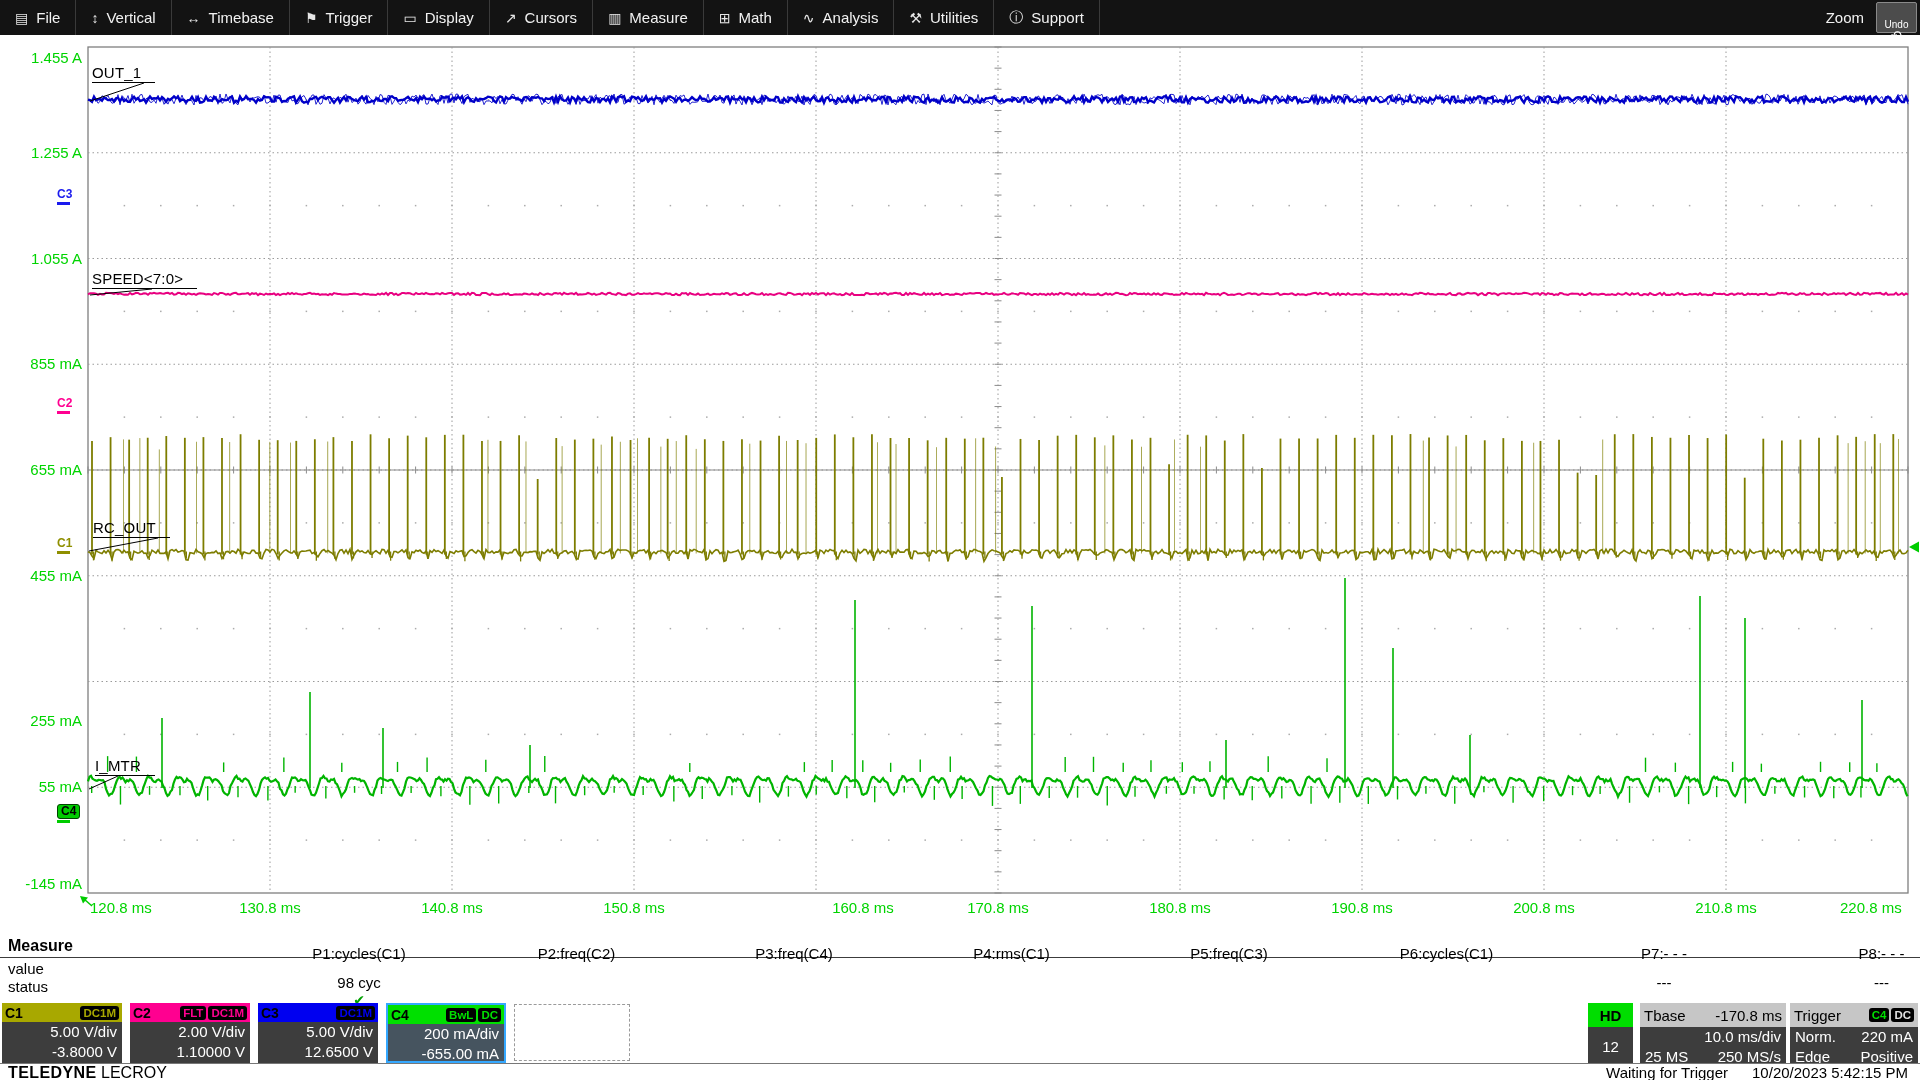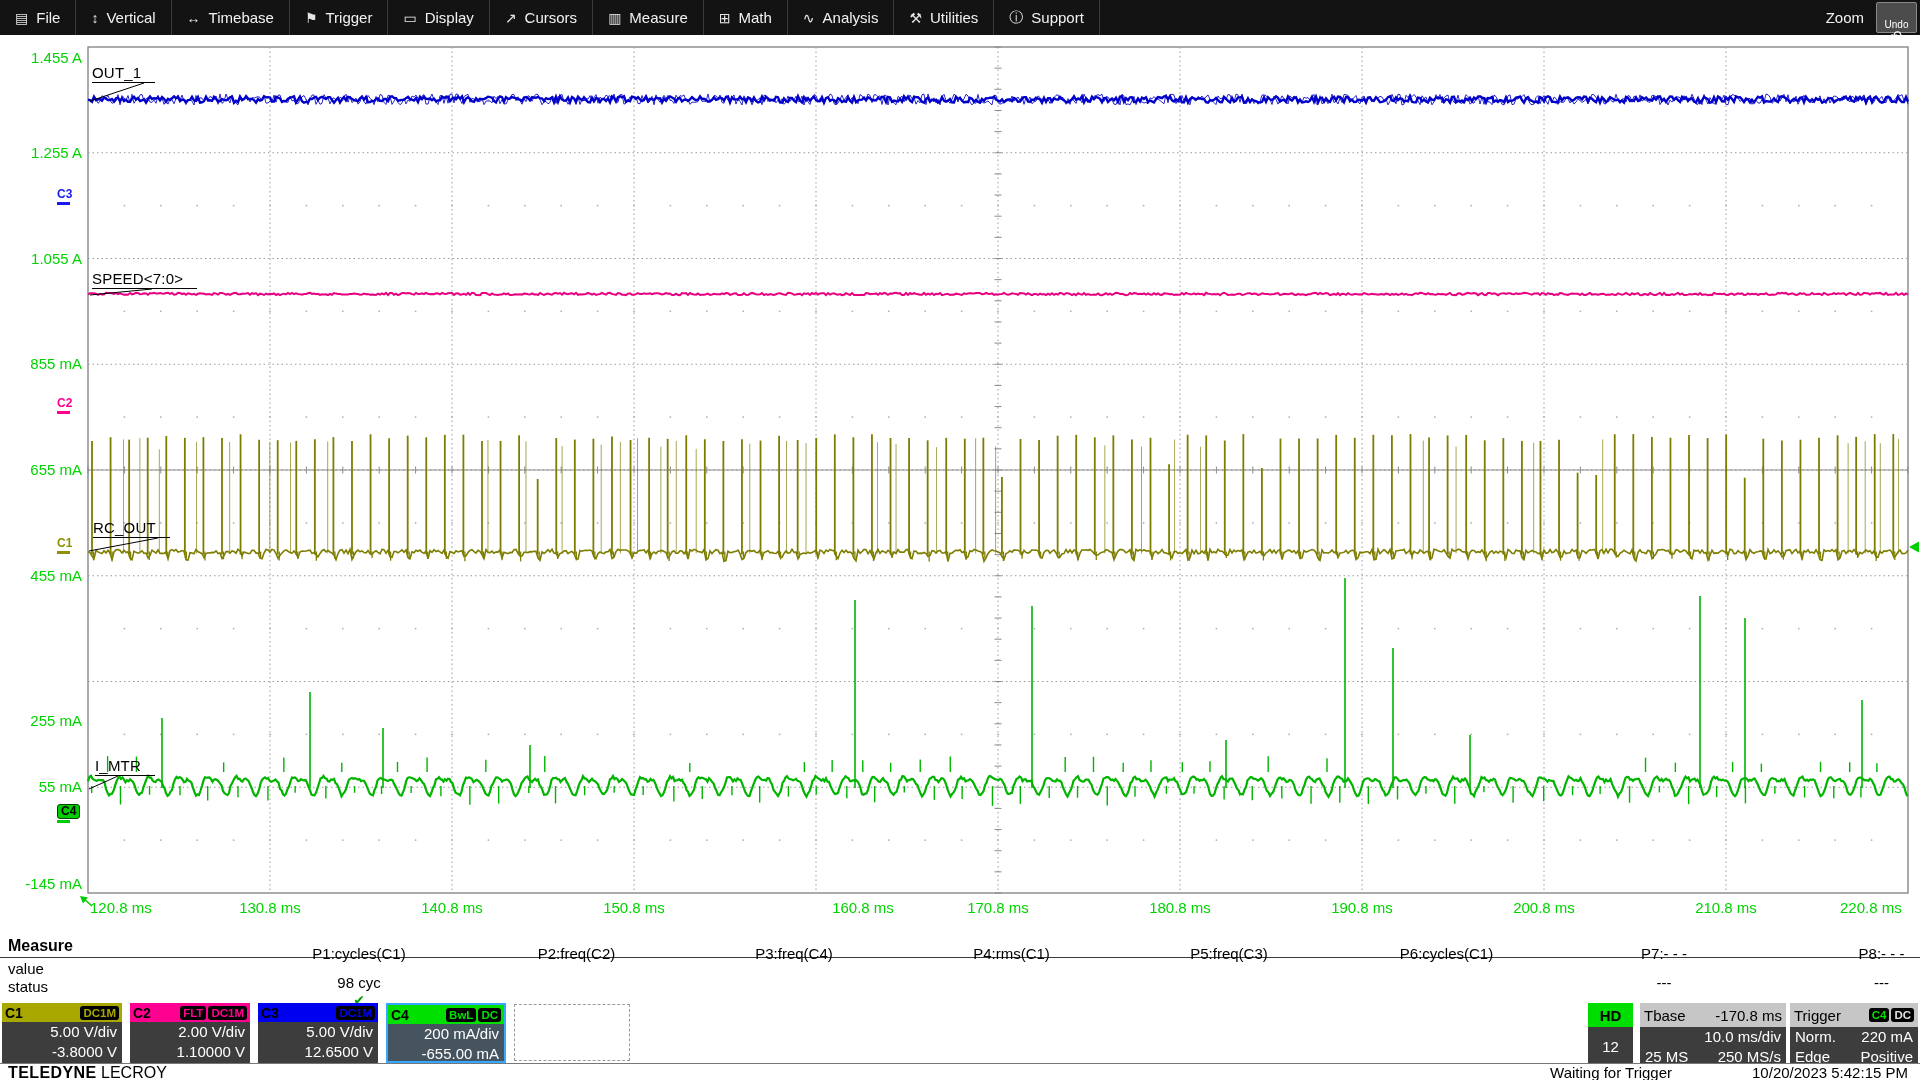--- a/index.html
+++ b/index.html
@@ -42,21 +42,21 @@
 .chbox .bd{text-align:right}
 .dashedbox{position:absolute;left:514px;top:1px;width:116px;height:57px;border:1.5px dashed #9a9a9a}
 .infobox{position:absolute;top:0;height:60px;background:#3d3d3d;color:#fff}
 .infobox .hd{height:19px;background:#c6c6c6;color:#000;display:flex;align-items:center;padding:12px 4px;font-size:15px}
 .row{display:flex;justify-content:space-between}
 .hd-green{background:#00dd00 !important;justify-content:center;font-weight:bold}
 
 .statusbar{position:absolute;left:0;top:1063px;width:1920px;height:17px;background:#fff;border-top:1.5px solid #777;z-index:8;font-size:15px;color:#000;display:flex;}
 .logo{margin-left:8px;font-size:16px;white-space:nowrap}
 .logo b{font-weight:bold;letter-spacing:.4px}
-.sb-right{margin-left:auto;display:flex;gap:80px;padding-right:12px;white-space:nowrap}
+.sb-right{margin-left:auto;display:flex;gap:24px;padding-right:12px;white-space:nowrap}
 </style>
 </head>
 <body>
 
 <div class="menu-bar">
   <div class="menu-items">
       <div class="menu-item">
         <span class="mi-icon">▤</span>
         <span>File</span>
       </div>

